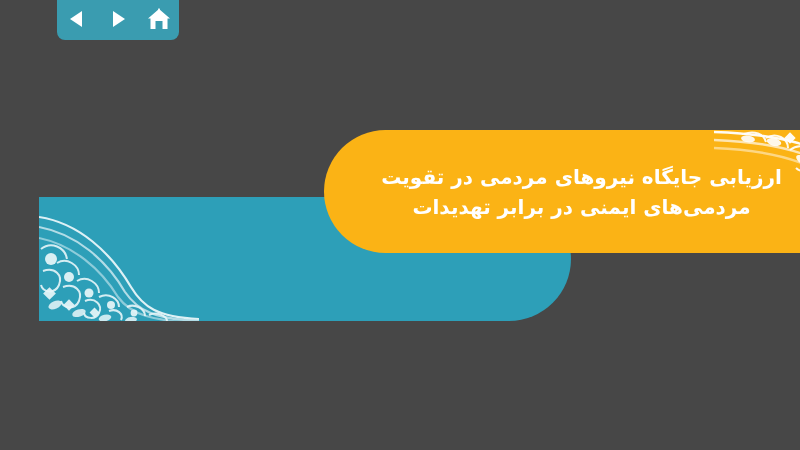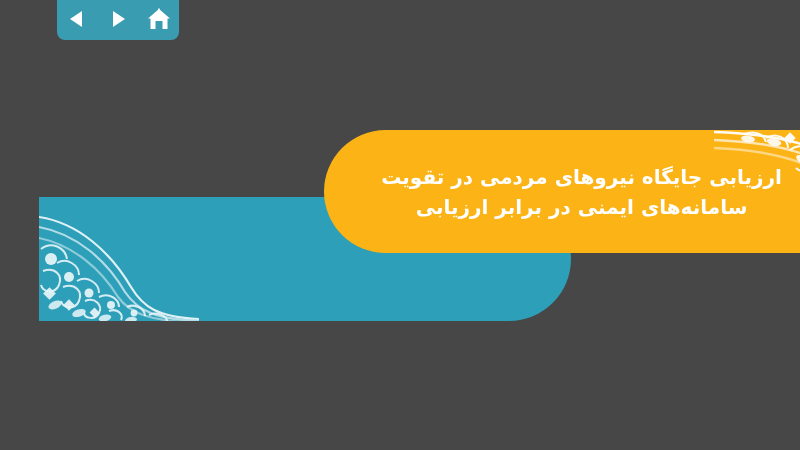--- a/index.html
+++ b/index.html
@@ -203,16 +203,16 @@
         <ellipse cx="88" cy="30" rx="6.8" ry="3.5" transform="rotate(38 88 30)"></ellipse>
         <ellipse cx="114" cy="52" rx="6.4" ry="3.3" transform="rotate(52 114 52)"></ellipse>
         <ellipse cx="136" cy="78" rx="6" ry="3.1" transform="rotate(66 136 78)"></ellipse>
         <ellipse cx="34" cy="9" rx="7" ry="3.4" transform="rotate(8 34 9)"></ellipse>
       </g>
     </svg>
   </div>
 
   <div id="title-block">
     <div class="title-line">ارزیابی جایگاه نیروهای مردمی در تقویت</div>
-    <div class="title-line">سامانه‌های ایمنی در برابر ارزیابی</div>
+    <div class="title-line">مردمی‌های ایمنی در برابر تهدیدات</div>
   </div>
 
 </div>
 
 </body></html>

